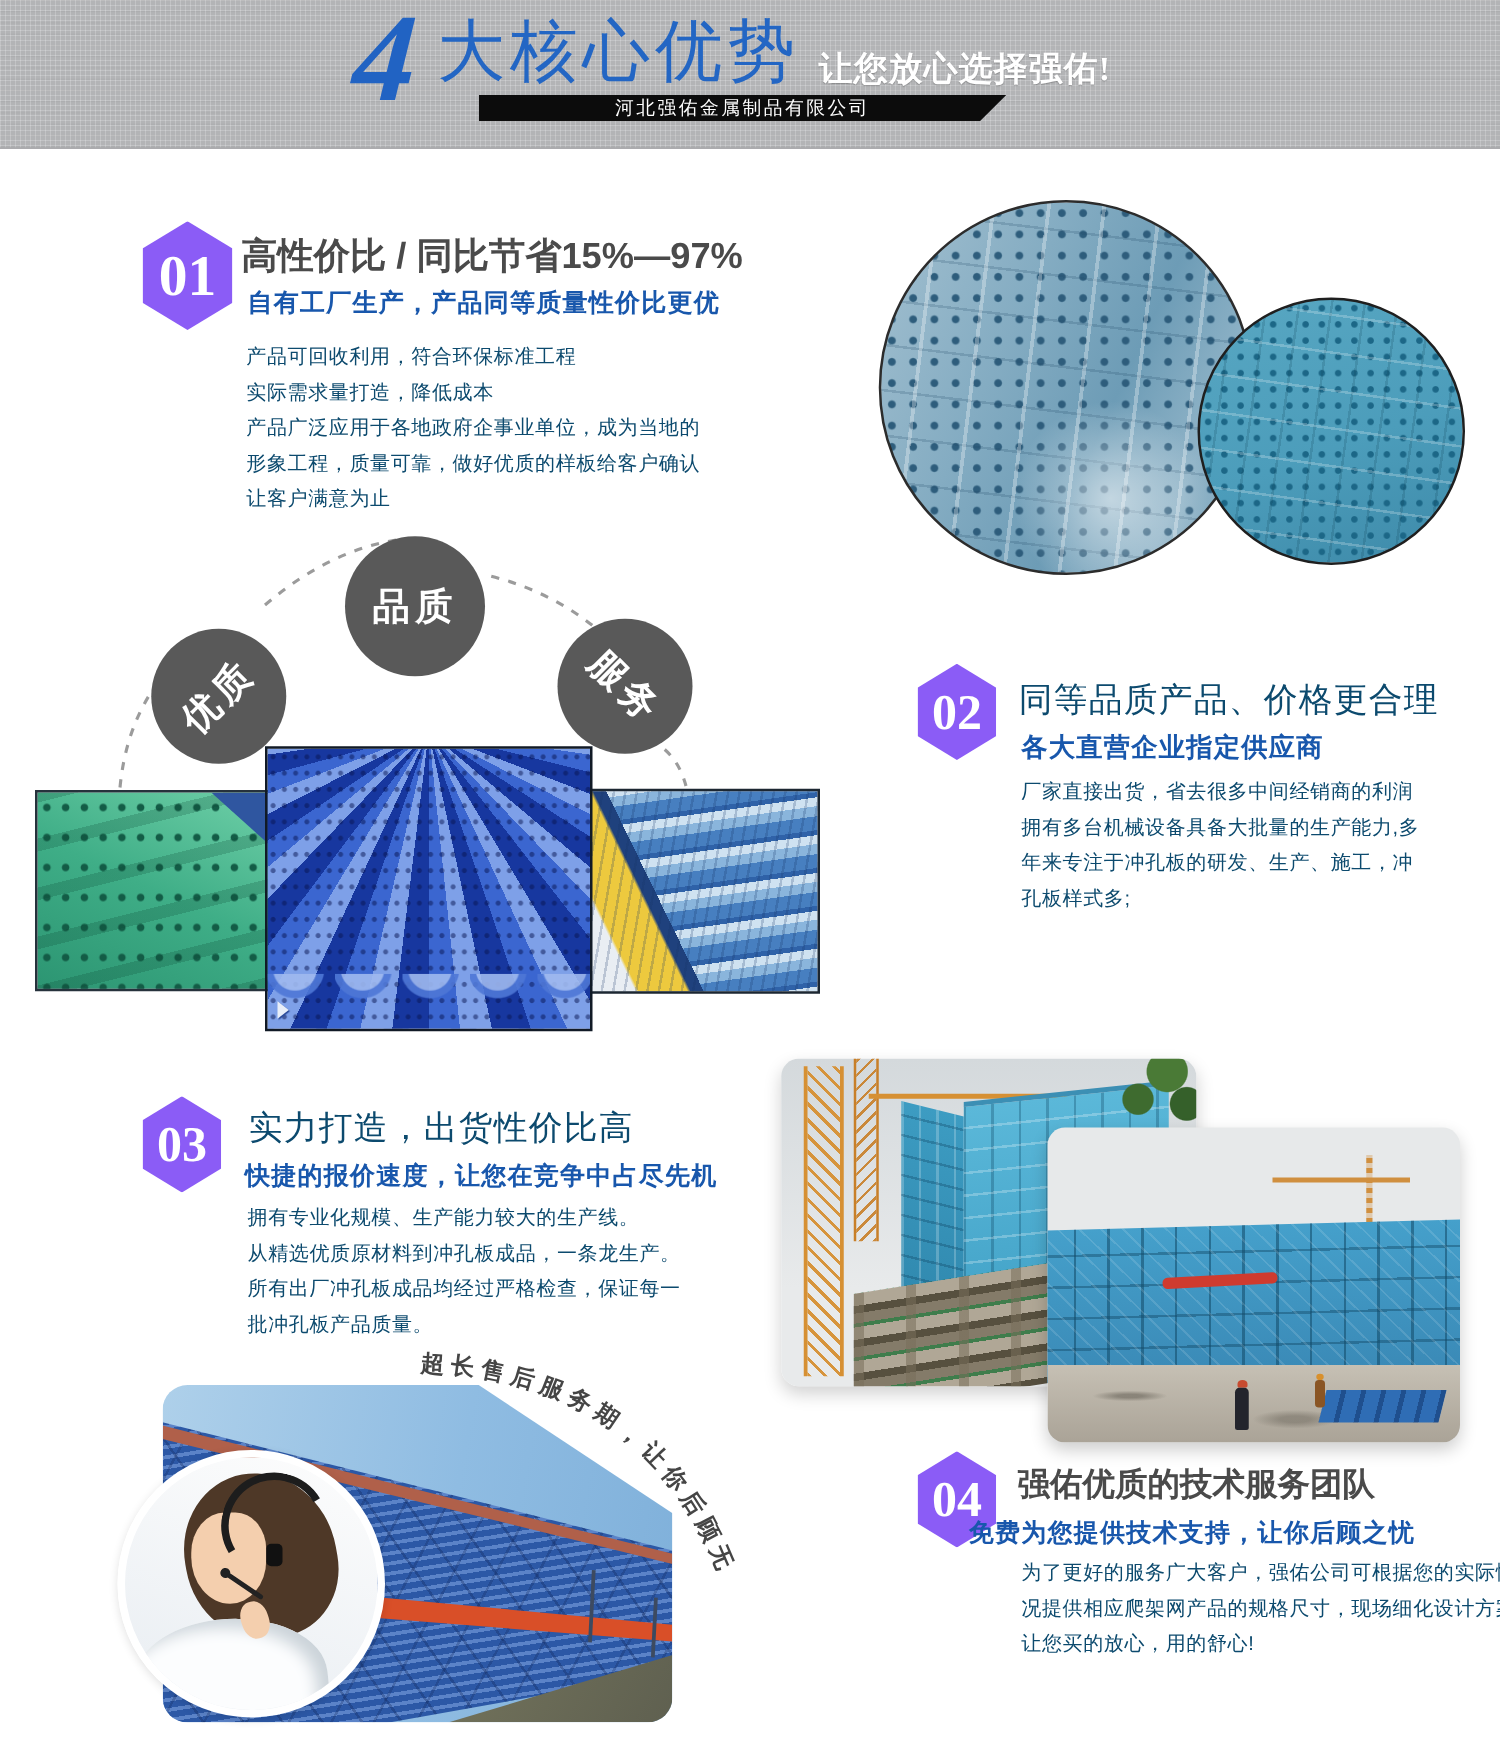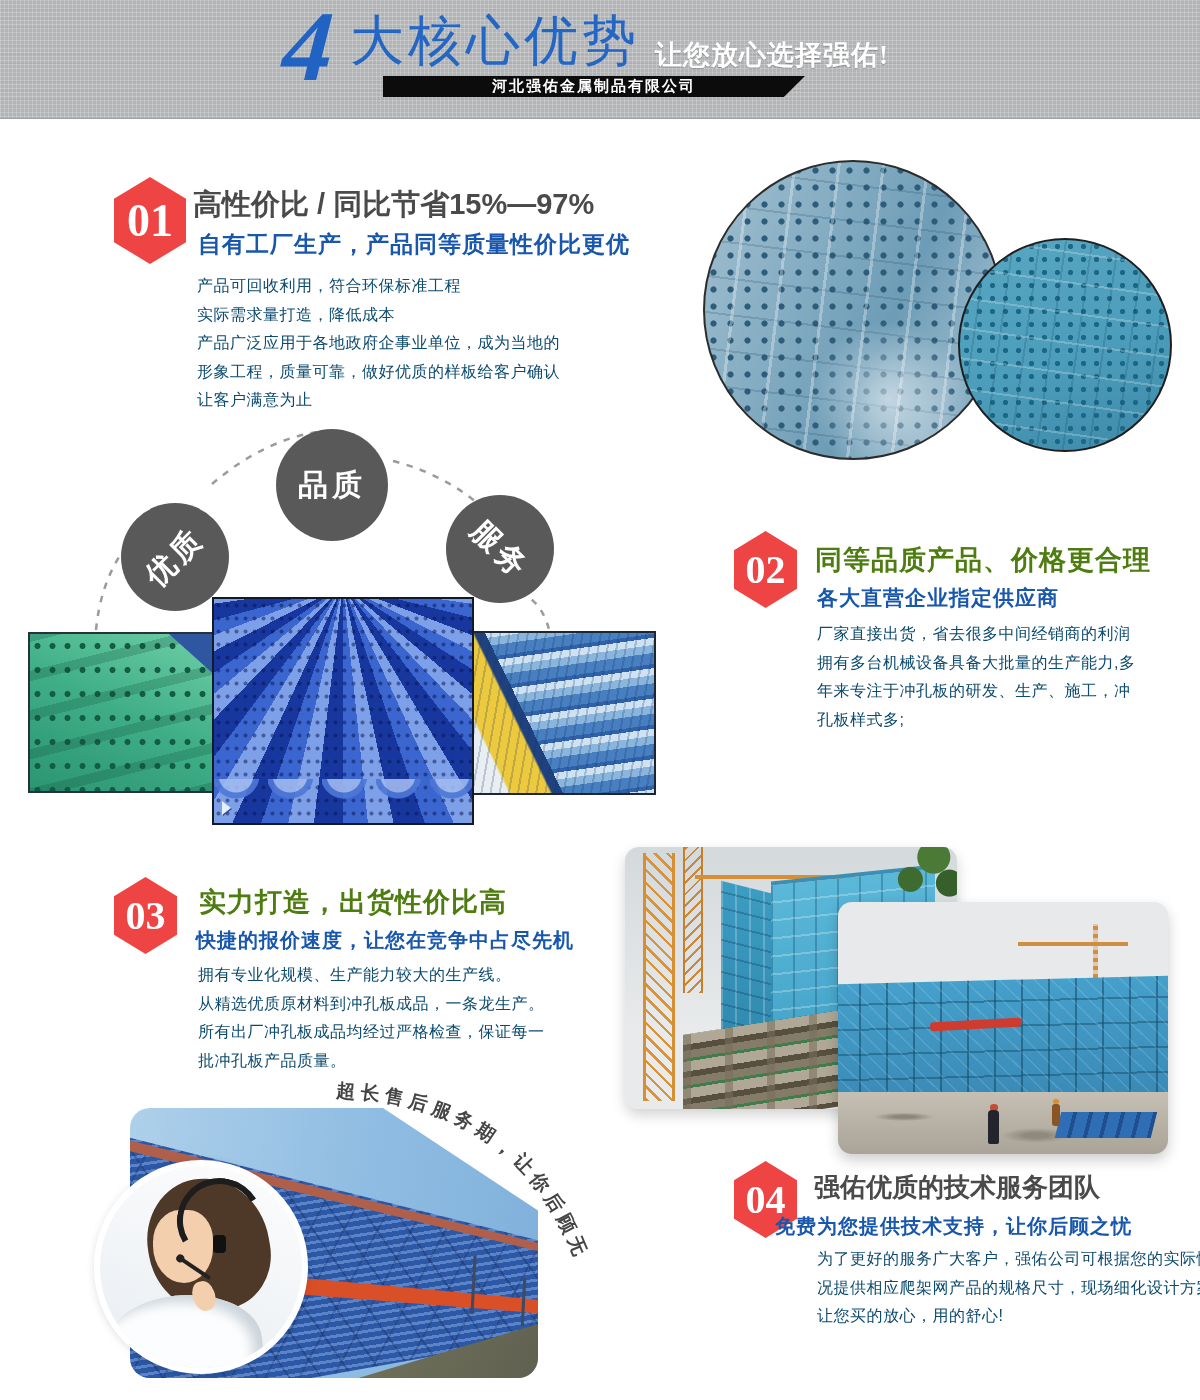--- a/index.html
+++ b/index.html
@@ -16,41 +16,41 @@
     background-size:4px 4px,4px 4px,9px 9px;border-bottom:1px solid #a2a3a5;}
   #num4{left:283px;top:-8px;font-family:"Liberation Serif","DejaVu Serif",serif;
     font-style:italic;font-weight:700;font-size:100px;line-height:1.1;color:#2163c3;transform:skewX(-4deg);}
   #hero-title{left:350px;top:14px;margin:0;font-family:"Liberation Serif","DejaVu Serif",serif;
     font-weight:400;font-size:54px;line-height:1;color:#2366c4;letter-spacing:4px;white-space:nowrap;}
   #hero-tagline{left:655px;top:37px;font-family:"Liberation Serif","DejaVu Serif",serif;
     font-weight:700;font-size:27px;color:#ffffff;letter-spacing:1px;white-space:nowrap;
     text-shadow:0 1px 1px rgba(0,0,0,.25);}
   #ribbon{left:383px;top:76px;width:422px;height:21px;background:#0c0c0c;
     clip-path:polygon(0 0,100% 0,95% 100%,0 100%);display:flex;align-items:center;justify-content:center;}
-  #ribbon span{color:#fff;font-size:15px;font-weight:700;letter-spacing:2px;white-space:nowrap;}
-
-  
-  .hex{background:#ef4444;clip-path:polygon(50% 0,100% 25%,100% 75%,50% 100%,0 75%,0 25%);
+  #ribbon span{color:#fff;font-size:15px;font-weight:400;letter-spacing:2px;white-space:nowrap;}
+
+  
+  .hex{background:#8b5cf6;clip-path:polygon(50% 0,100% 25%,100% 75%,50% 100%,0 75%,0 25%);
     color:#fff;display:flex;align-items:center;justify-content:center;
     font-family:"Liberation Serif","DejaVu Serif",serif;font-weight:700;}
   #hex1{left:114px;top:177px;width:72px;height:87px;font-size:46px;}
   #hex2{left:734px;top:531px;width:63px;height:77px;font-size:40px;}
   #hex3{left:114px;top:877px;width:63px;height:77px;font-size:40px;}
   #hex4{left:734px;top:1161px;width:63px;height:77px;font-size:40px;}
 
   
   .title-sans{font-weight:700;color:#4a4a4a;white-space:nowrap;}
-  .title-serif{font-family:"Liberation Serif","DejaVu Serif",serif;font-weight:700;color:#4d7c0f;
+  .title-serif{font-family:"Liberation Serif","DejaVu Serif",serif;font-weight:400;color:#0c4a6e;
     white-space:nowrap;letter-spacing:1px;}
   .subtitle{font-family:"Liberation Serif","DejaVu Serif",serif;font-weight:700;color:#1857ac;
     white-space:nowrap;letter-spacing:1px;}
   .body-block div{font-size:16px;color:#0c4a6e;line-height:28.6px;letter-spacing:.5px;white-space:nowrap;}
 
   #title1{left:193px;top:185px;font-size:29px;}
-  #sub1{left:198px;top:229px;font-size:23px;}
+  #sub1{left:198px;top:229px;font-size:20px;}
   #body1{left:197px;top:272px;}
 
   #title2{left:815px;top:542px;font-size:27px;}
   #sub2{left:817px;top:584px;font-size:21px;}
   #body2{left:817px;top:620px;}
 
   #title3{left:199px;top:884px;font-size:27px;}
   #sub3{left:196px;top:927px;font-size:20px;}
   #body3{left:198px;top:961px;}
 

